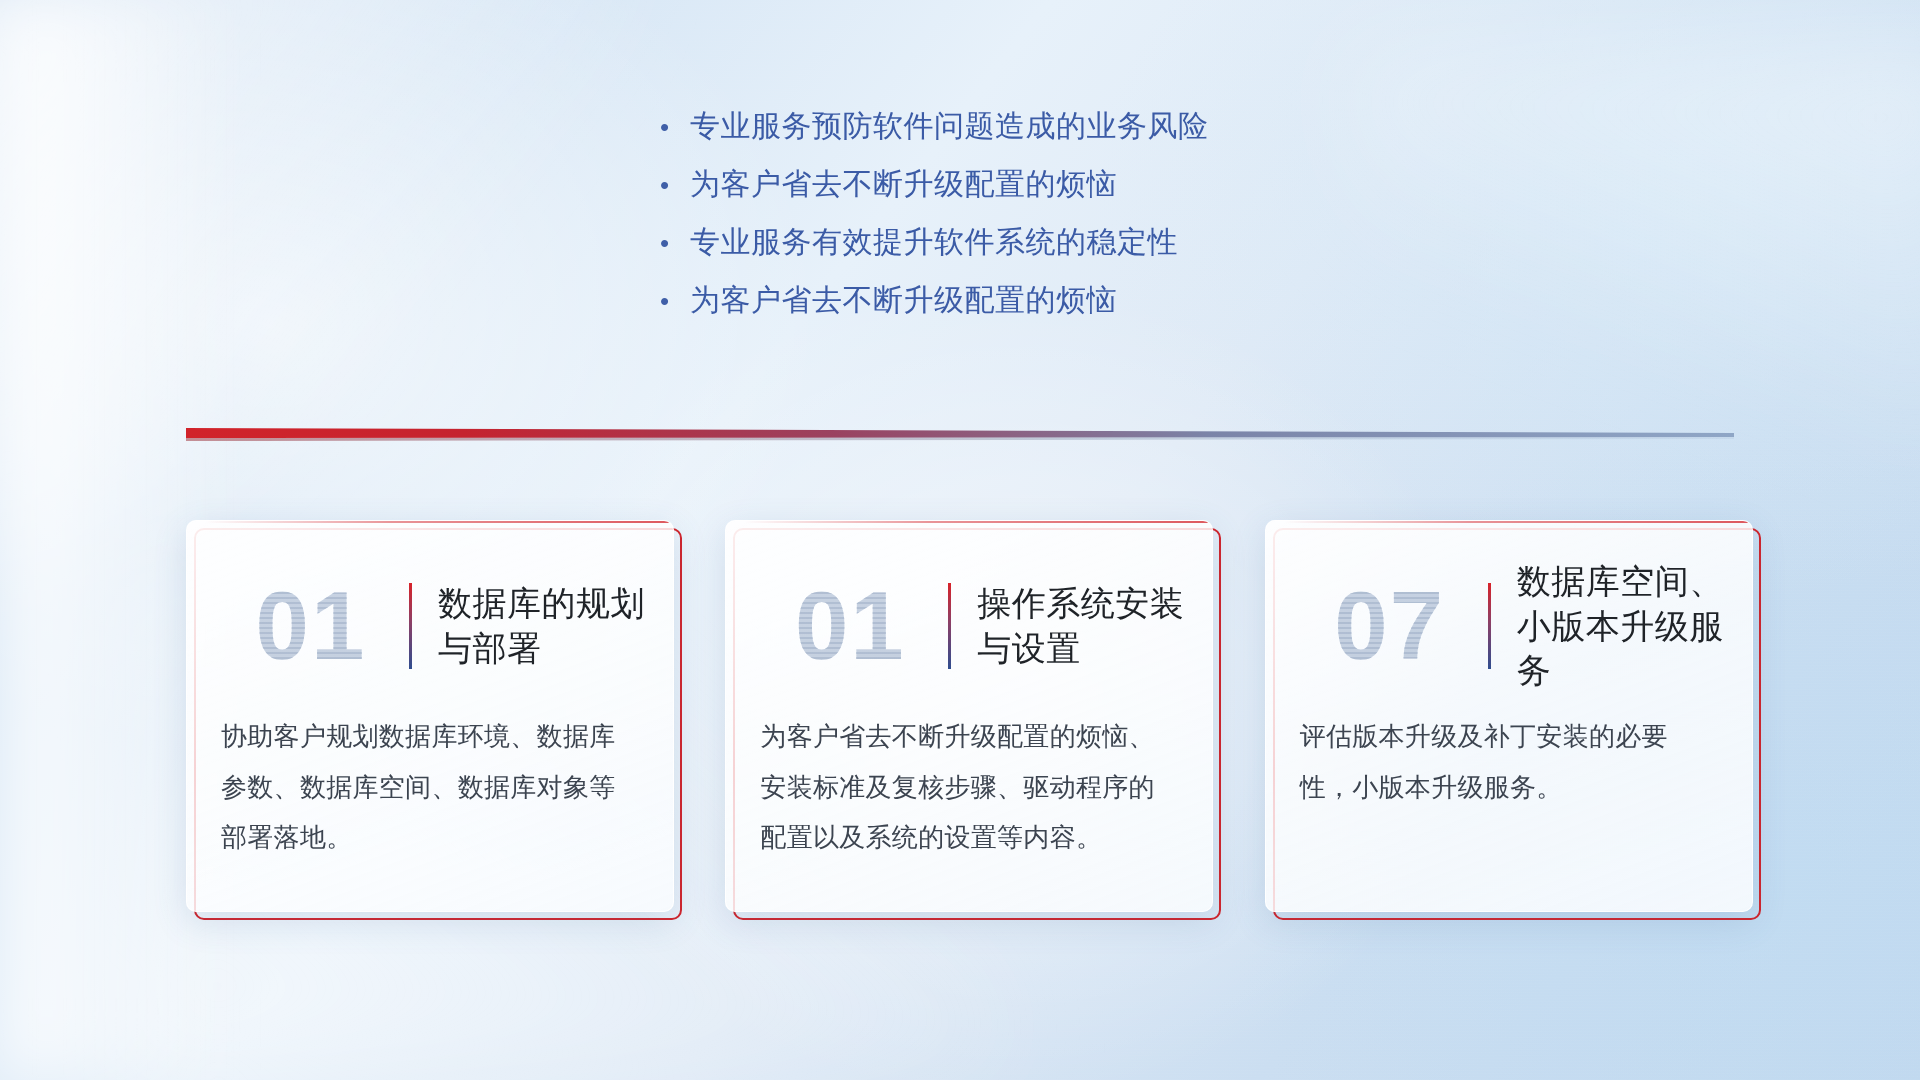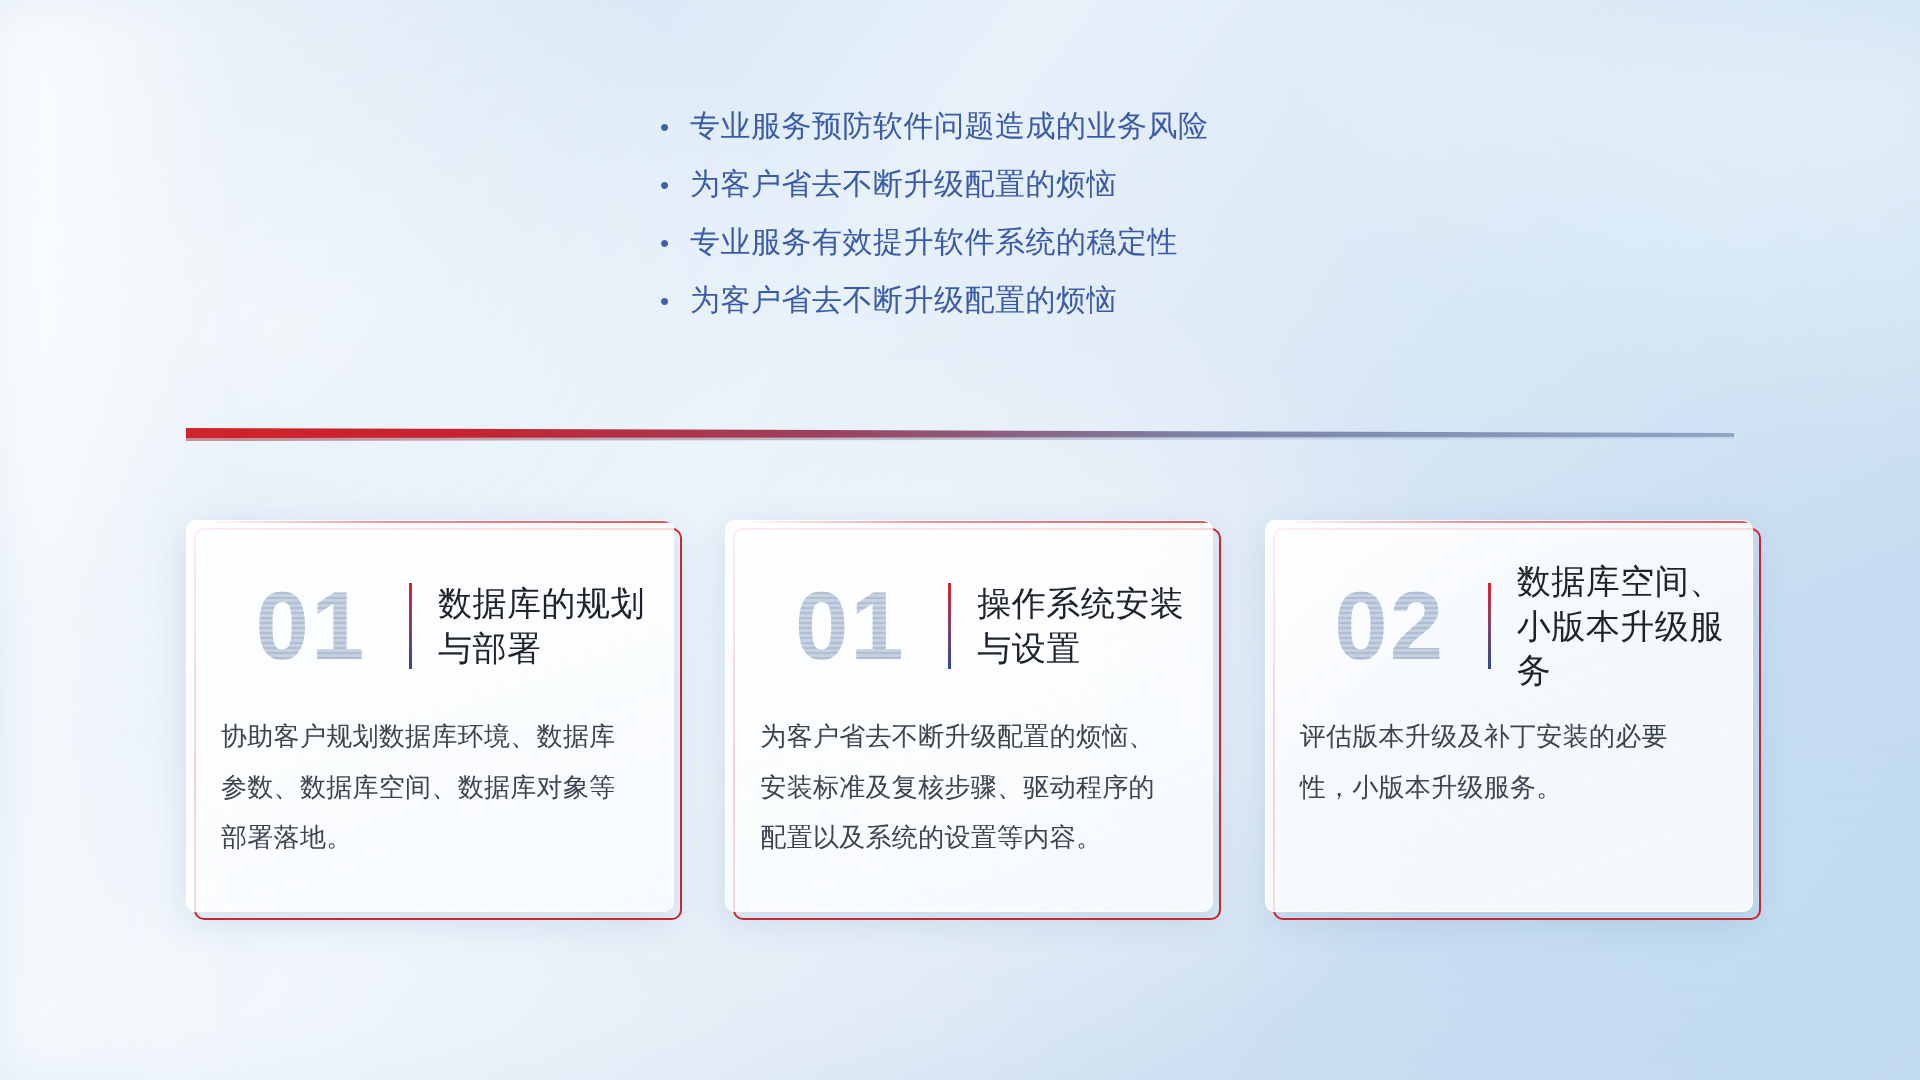--- a/index.html
+++ b/index.html
@@ -270,21 +270,21 @@
           <div class="card-title">操作系统安装与设置</div>
         </div>
         <div class="card-desc">为客户省去不断升级配置的烦恼、安装标准及复核步骤、驱动程序的配置以及系统的设置等内容。</div>
       </div>
     </div>
 
     <div class="card-slot">
       <div class="card-outline"></div>
       <div class="card">
         <div class="card-head">
-          <div class="card-number">02</div>
+          <div class="card-number">07</div>
           <div class="card-divline"></div>
           <div class="card-title">数据库空间、小版本升级服务</div>
         </div>
         <div class="card-desc">评估版本升级及补丁安装的必要性，小版本升级服务。</div>
       </div>
     </div>
 
   </div>
 </div>
 

